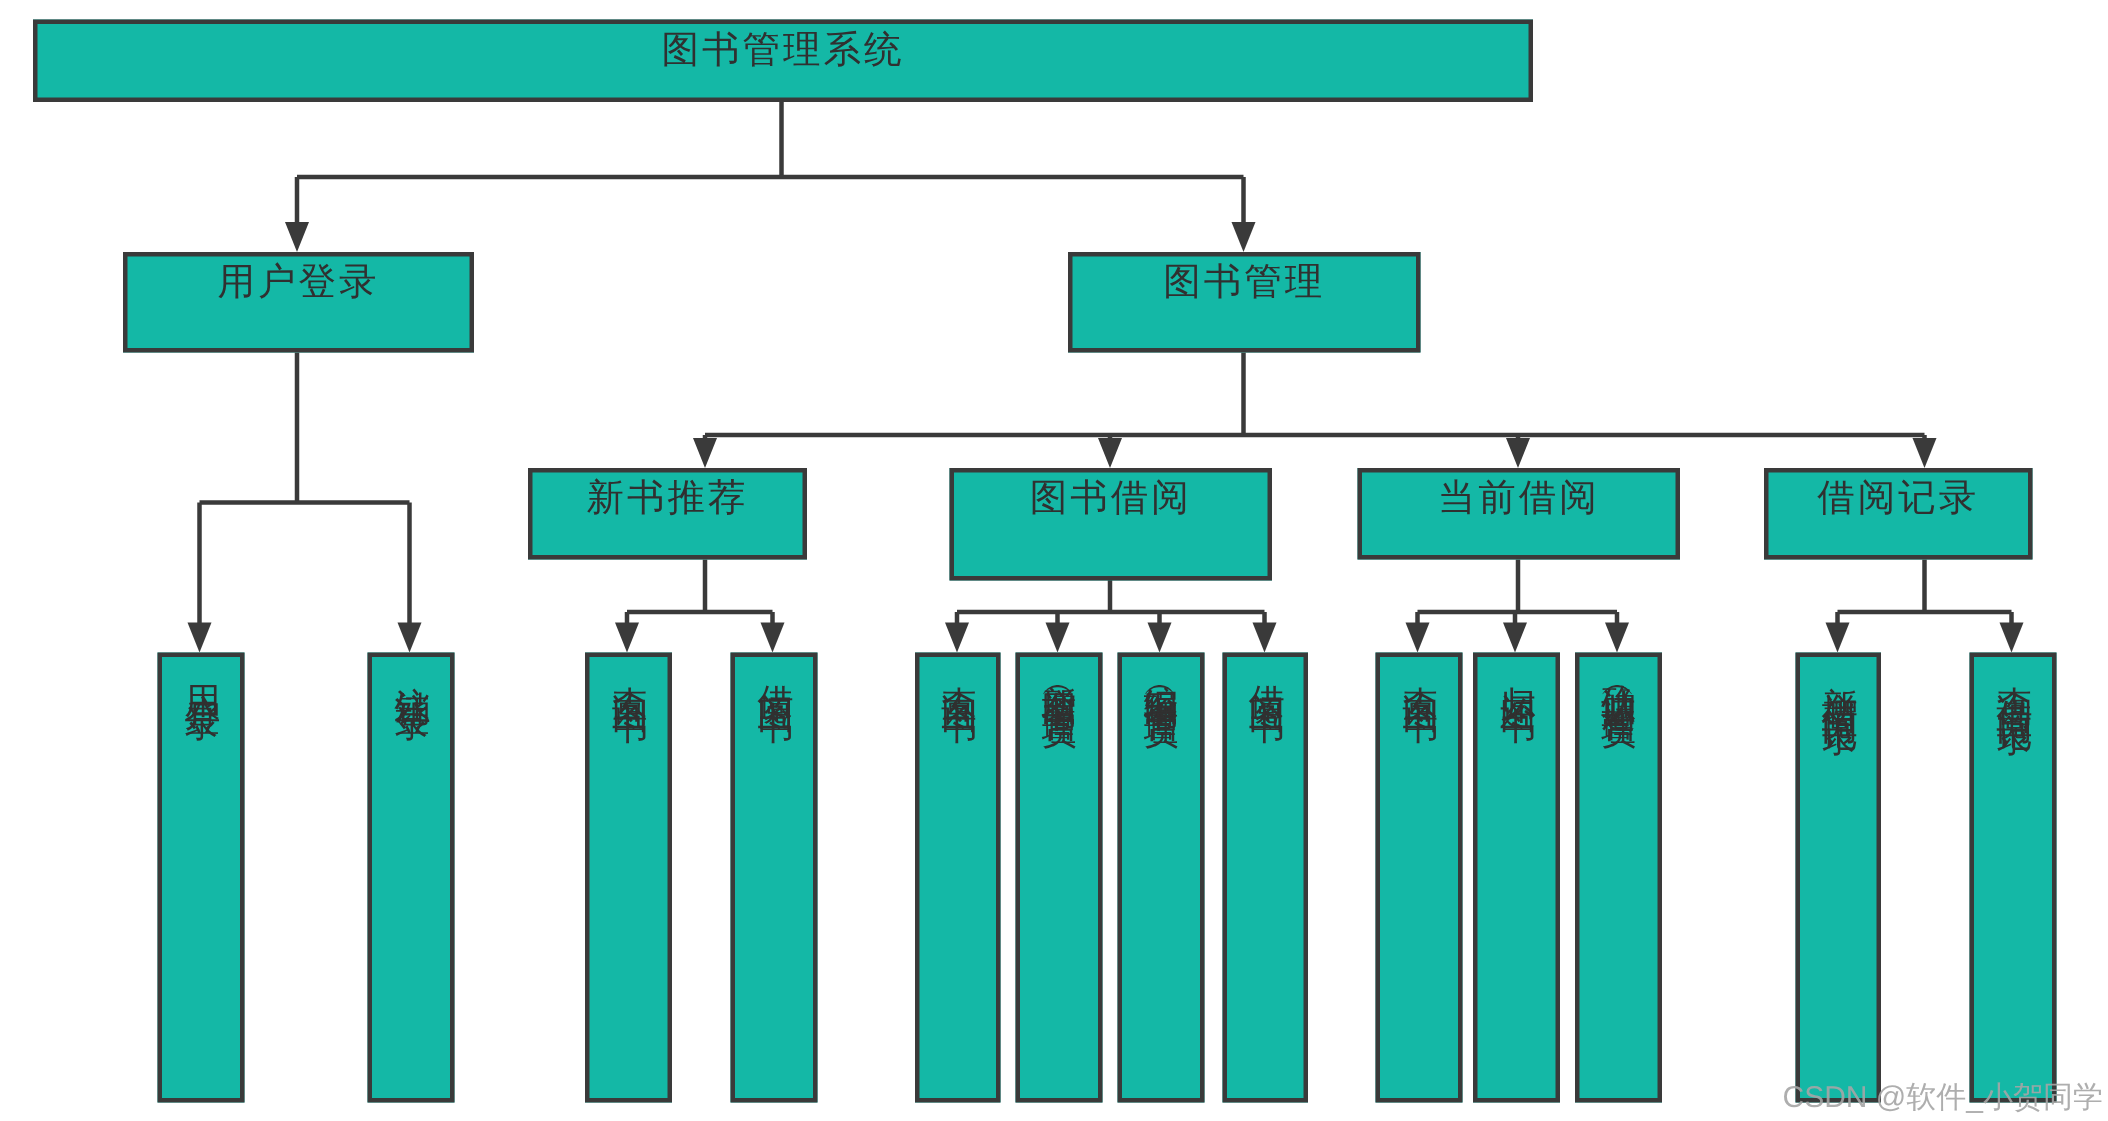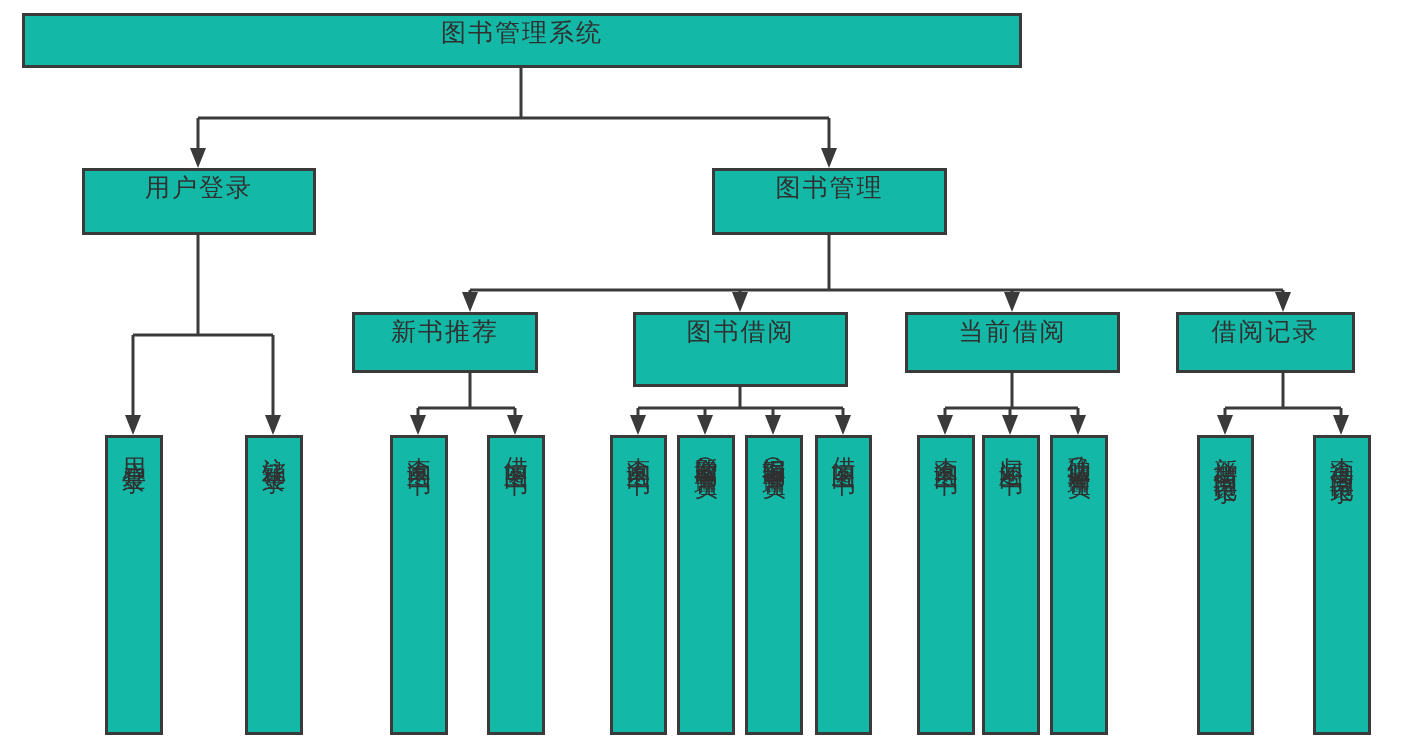--- a/index.html
+++ b/index.html
@@ -179,13 +179,14 @@
     <span>确认归还（管理员）</span>
   </div>
 
   <div class="node v" style="left:1197px;top:435px;width:57px;height:300px">
     <span>新增借阅记录</span>
   </div>
   <div class="node v" style="left:1313px;top:435px;width:58px;height:300px">
     <span>查询借阅记录</span>
   </div>
 
+  <div class="watermark">CSDN @软件_小贺同学</div>
 </div>
 
 </body></html>

